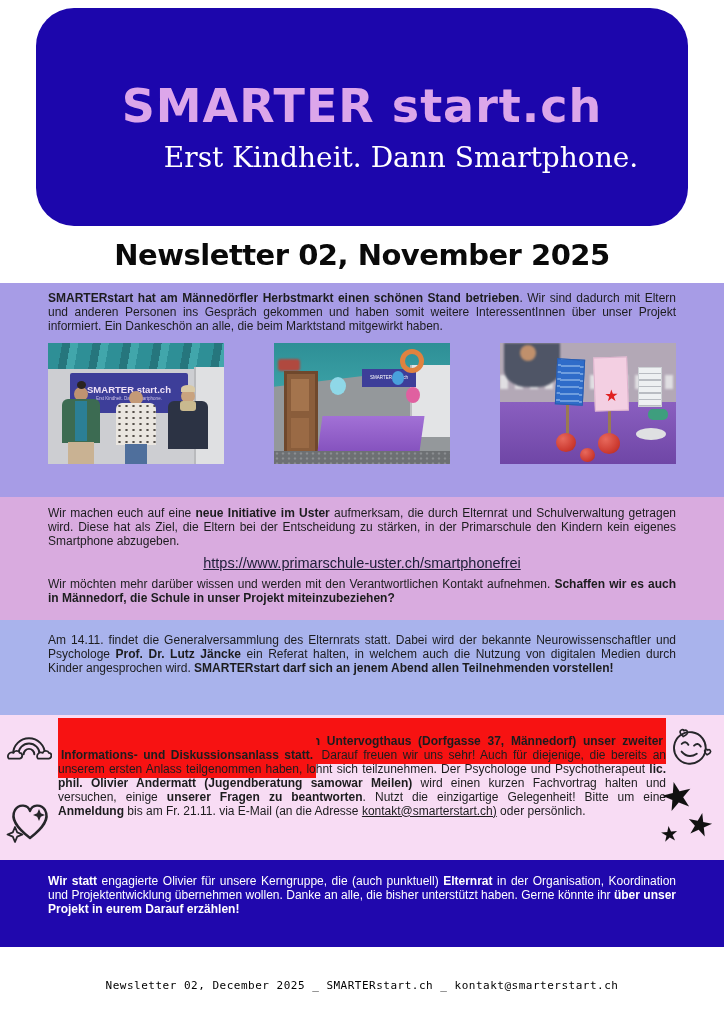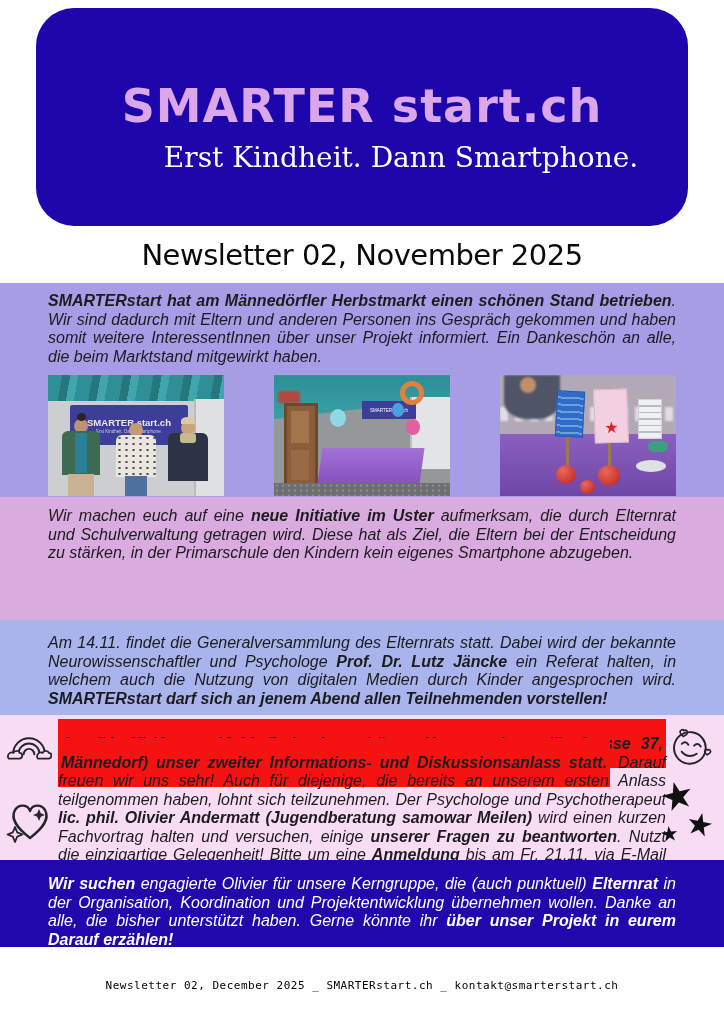--- a/index.html
+++ b/index.html
@@ -7,24 +7,24 @@
   body { height:1024px; overflow:hidden; font-family:"Liberation Sans", sans-serif; color:var(--text_dark,#1c1c1e); position:relative; }
 
   .header-wrap { padding-top:8px; }
   .header-card { margin:0 36px; height:218px; border-radius:38px; background:var(--header_bg,#1c06ac);
     display:flex; flex-direction:column; align-items:center; justify-content:center; }
   .brand { font-family:"DejaVu Sans", sans-serif; font-weight:bold; font-size:46px; letter-spacing:1px;
     color:var(--brand_pink,#dca6ea); margin-top:18px; }
   .tagline { font-family:"DejaVu Serif", serif; font-size:28px; color:#ffffff; margin-top:8px; margin-left:78px; }
 
   .news-title { height:57px; display:flex; align-items:center; justify-content:center;
-    font-family:"DejaVu Sans", sans-serif; font-weight:normal; font-size:29px; color:#0a0a0a; letter-spacing:-0.5px; }
+    font-family:"DejaVu Sans", sans-serif; font-weight:bold; font-size:29px; color:#0a0a0a; letter-spacing:-0.5px; }
 
   .sec { width:724px; overflow:hidden; }
-  .sec p { text-align:justify; font-size:16px; line-height:1.16; color:var(--text_dark,#1c1c1e);font-style:italic; }
+  .sec p { text-align:justify; font-size:12px; line-height:1.16; color:var(--text_dark,#1c1c1e); }
   .b { font-weight:bold; }
   .hl { background:var(--highlight_red,#f71212); font-weight:bold; padding:16px 3px;
     -webkit-box-decoration-break:clone; box-decoration-break:clone; }
   .lnk { color:inherit; text-decoration:underline; }
 
   .sec1 { height:214px; background:var(--section_purple,#a79ce6); padding:9px 48px 0; }
   .photo-row { margin-top:9px; display:flex; justify-content:space-between; }
   .photo { width:176px; height:121px; position:relative; overflow:hidden; background:#cdced2; }
   .photo div { position:absolute; }
 
@@ -194,20 +194,22 @@
       <div class="apple a1"></div>
       <div class="apple a2"></div>
       <div class="apple a3"></div>
     </div>
 
   </div>
 </section>
 
 <section class="sec sec2">
   <p><span>Wir machen euch auf eine </span><span class="b">neue Initiative im Uster</span><span> aufmerksam, die durch Elternrat und Schulverwaltung getragen wird. Diese hat als Ziel, die Eltern bei der Entscheidung zu stärken, in der Primarschule den Kindern kein eigenes Smartphone abzugeben.</span></p>
+  <a class="uster-link" href="#">https://www.primarschule-uster.ch/smartphonefrei</a>
+  <p><span>Wir möchten mehr darüber wissen und werden mit den Verantwortlichen Kontakt aufnehmen. </span><span class="b">Schaffen wir es auch in Männedorf, die Schule in unser Projekt miteinzubeziehen?</span></p>
 </section>
 
 <section class="sec sec3">
   <p><span>Am 14.11. findet die Generalversammlung des Elternrats statt. Dabei wird der bekannte Neurowissenschaftler und Psychologe </span><span class="b">Prof. Dr. Lutz Jäncke</span><span> ein Referat halten, in welchem auch die Nutzung von digitalen Medien durch Kinder angesprochen wird. </span><span class="b">SMARTERstart darf sich an jenem Abend allen Teilnehmenden vorstellen!</span></p>
 </section>
 
 <section class="sec sec4">
   <span class="icon ic-rainbow">
     <svg width="46" height="38" viewBox="0 0 52 40">
       <g fill="none" stroke="#26262a" stroke-width="2.2" stroke-linecap="round">
@@ -242,16 +244,16 @@
   </span>
   <span class="icon ic-stars">
     <span class="st s1">★</span>
     <span class="st s2">★</span>
     <span class="st s3">★</span>
   </span>
   <p><span class="b hl">Am Di. 25.11. um 19:30 findet im schönen Untervogthaus (Dorfgasse 37, Männedorf) unser zweiter Informations- und Diskussionsanlass statt.</span><span> Darauf freuen wir uns sehr! Auch für diejenige, die bereits an unserem ersten Anlass teilgenommen haben, lohnt sich teilzunehmen. Der Psychologe und Psychotherapeut </span><span class="b">lic. phil. Olivier Andermatt (Jugendberatung samowar Meilen)</span><span> wird einen kurzen Fachvortrag halten und versuchen, einige </span><span class="b">unserer Fragen zu beantworten</span><span>. Nutzt die einzigartige Gelegenheit! Bitte um eine </span><span class="b">Anmeldung</span><span> bis am Fr. 21.11. via E-Mail (an die Adresse </span><a href="#" class="lnk">kontakt@smarterstart.ch)</a><span> oder persönlich.</span></p>
 </section>
 
 <section class="sec sec5">
-  <p><span class="b">Wir suchen</span><span> engagierte Olivier für unsere Kerngruppe, die (auch punktuell) </span><span class="b">Elternrat</span><span> in der Organisation, Koordination und Projektentwicklung übernehmen wollen. Danke an alle, die bisher unterstützt haben. Gerne könnte ihr </span><span class="b">über unser Projekt in eurem Darauf erzählen!</span></p>
+  <p><span class="b">Wir statt</span><span> engagierte Olivier für unsere Kerngruppe, die (auch punktuell) </span><span class="b">Elternrat</span><span> in der Organisation, Koordination und Projektentwicklung übernehmen wollen. Danke an alle, die bisher unterstützt haben. Gerne könnte ihr </span><span class="b">über unser Projekt in eurem Darauf erzählen!</span></p>
 </section>
 
 <div class="footer">Newsletter 02, December 2025 _ SMARTERstart.ch _ kontakt@smarterstart.ch</div>
 
 </body></html>

